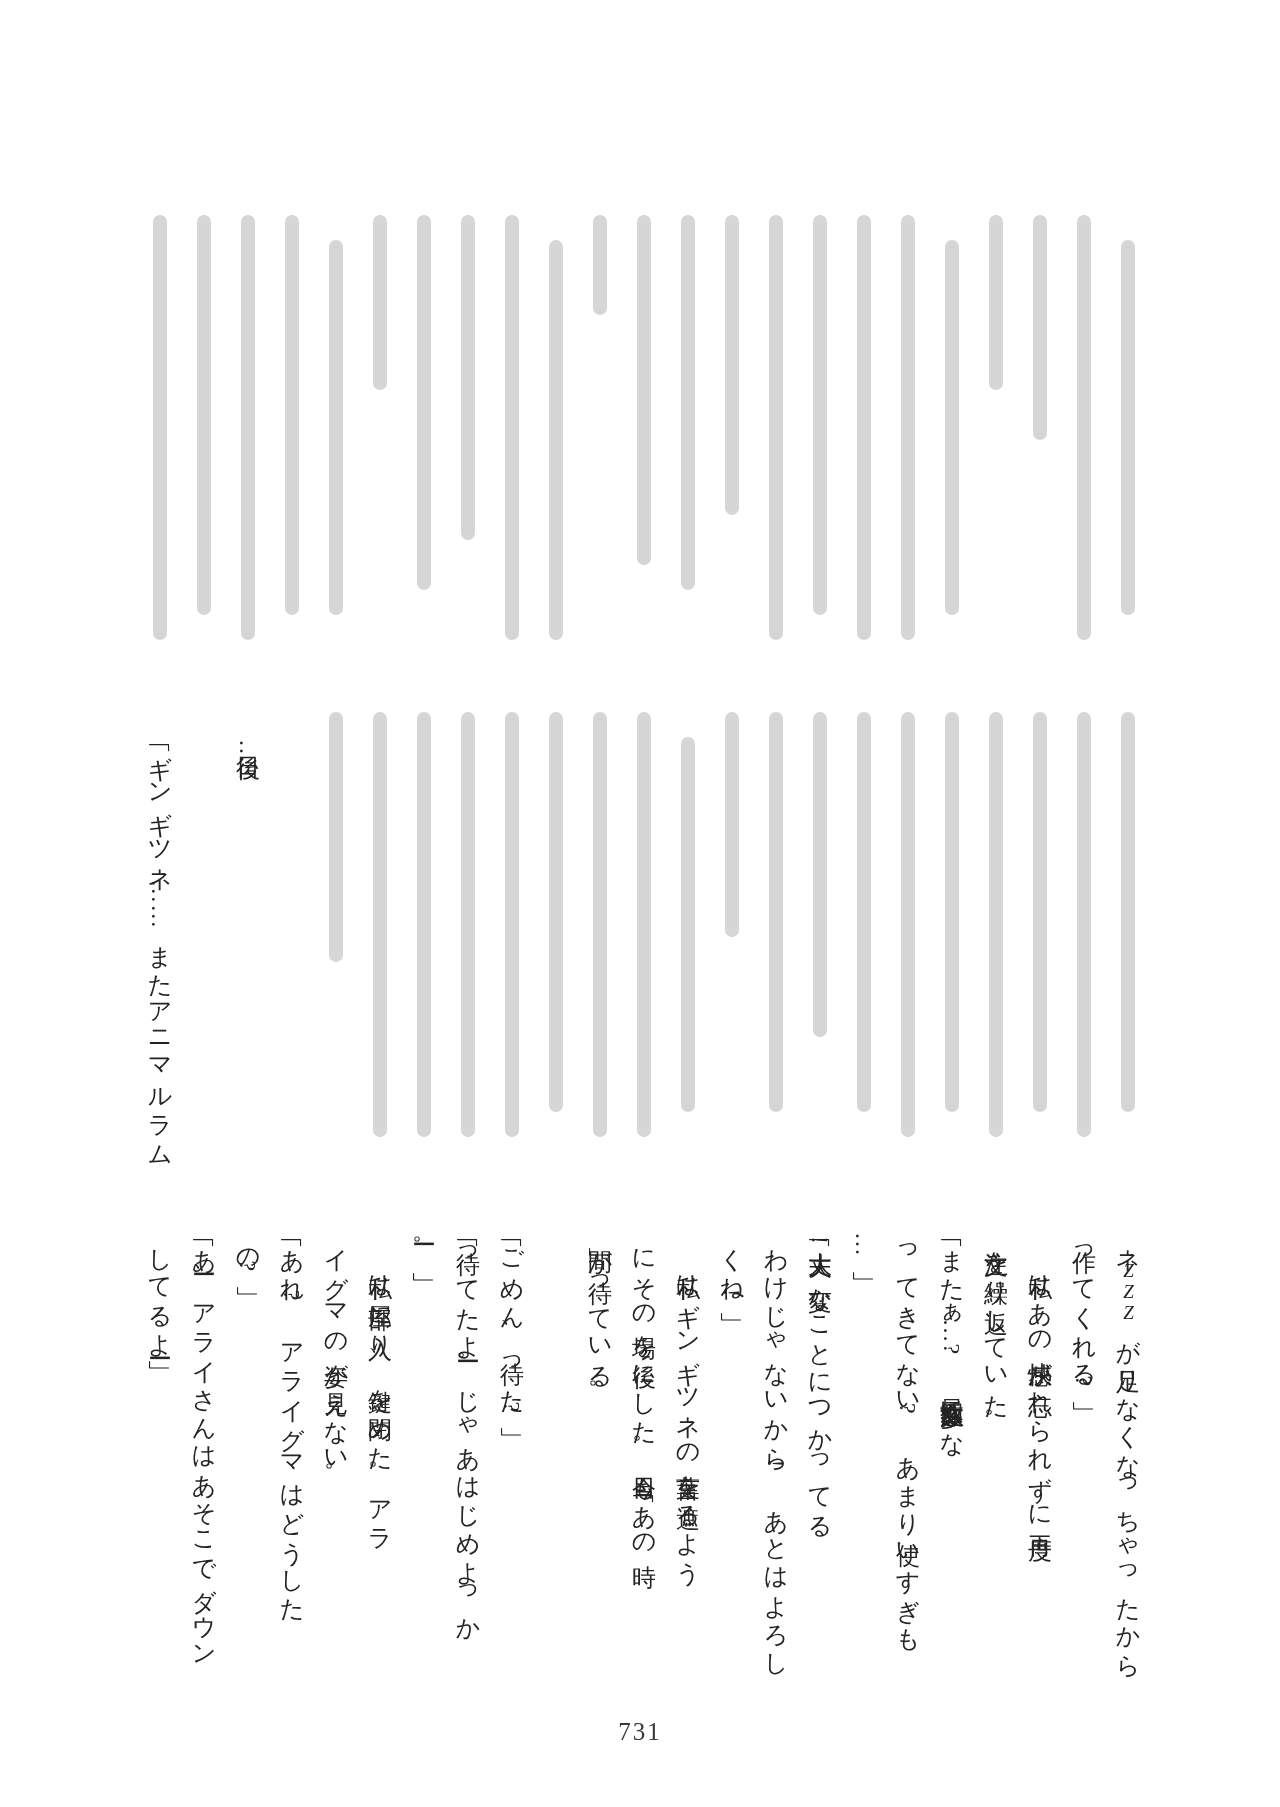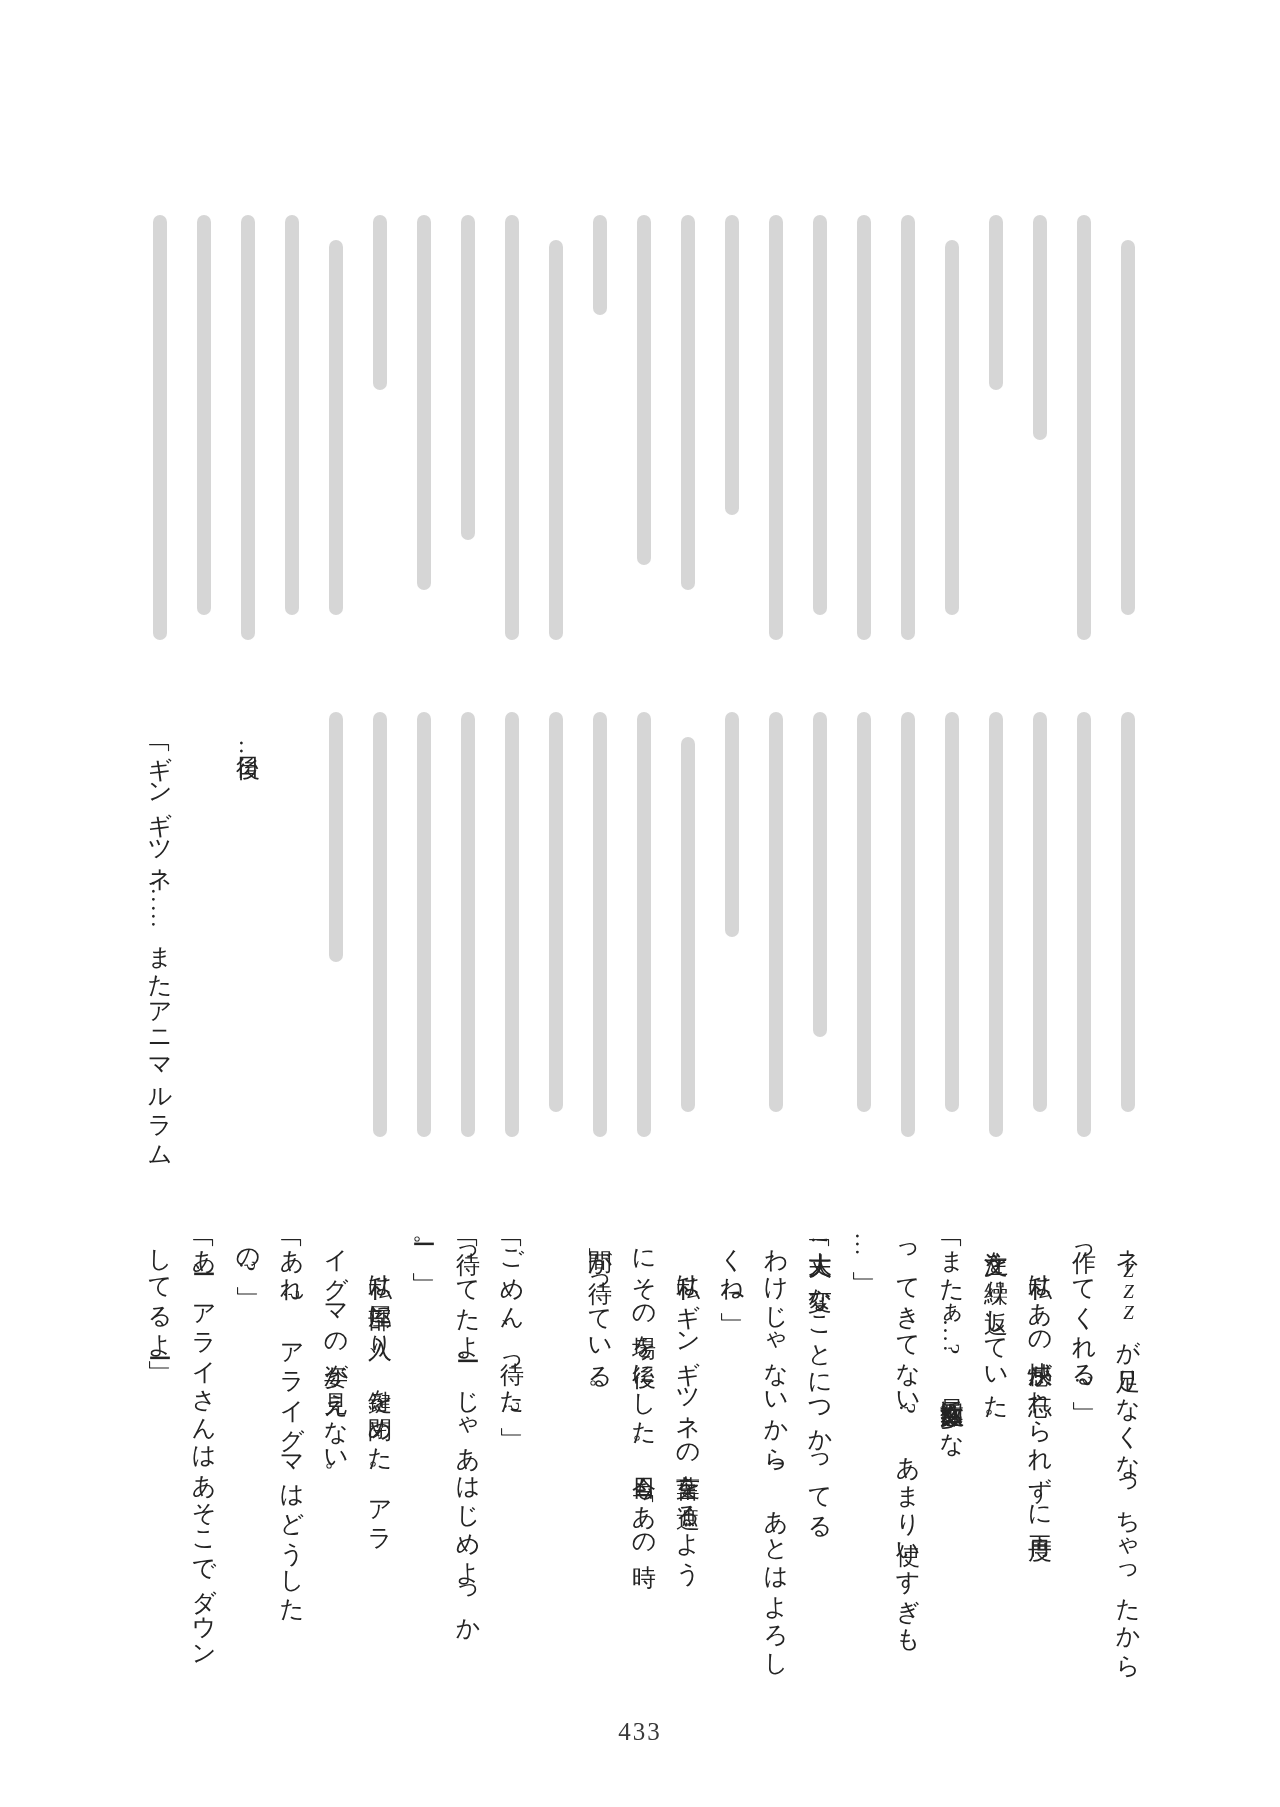--- a/index.html
+++ b/index.html
@@ -201,14 +201,14 @@
       <div class="col tcol" style="right: 616px; top: 0px;">「ごめん、待った?」</div>
       <div class="col tcol" style="right: 660px; top: 0px;">「待ってたよー。じゃあはじめよっか</div>
       <div class="col tcol" style="right: 704px; top: 0px;">ー。」</div>
       <div class="col tcol" style="right: 748px; top: 25px;">私は部屋に入り、鍵を閉めた。アラ</div>
       <div class="col tcol" style="right: 792px; top: 0px;">イグマの姿が見えない。</div>
       <div class="col tcol" style="right: 836px; top: 0px;">「あれ?　アライグマはどうした</div>
       <div class="col tcol" style="right: 880px; top: 0px;">の?」</div>
       <div class="col tcol" style="right: 924px; top: 0px;">「あー、アライさんはあそこでダウン</div>
       <div class="col tcol" style="right: 968px; top: 0px;">してるよー」</div>
     </div>
-  <div class="page-number">433</div>
+  <div class="page-number">731</div>
 </div>
 
 </body></html>

